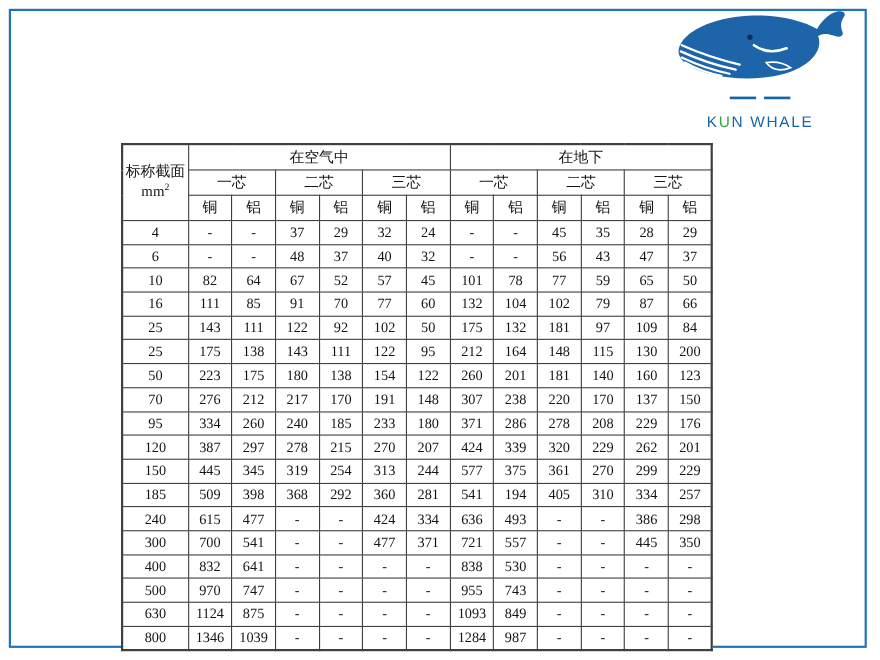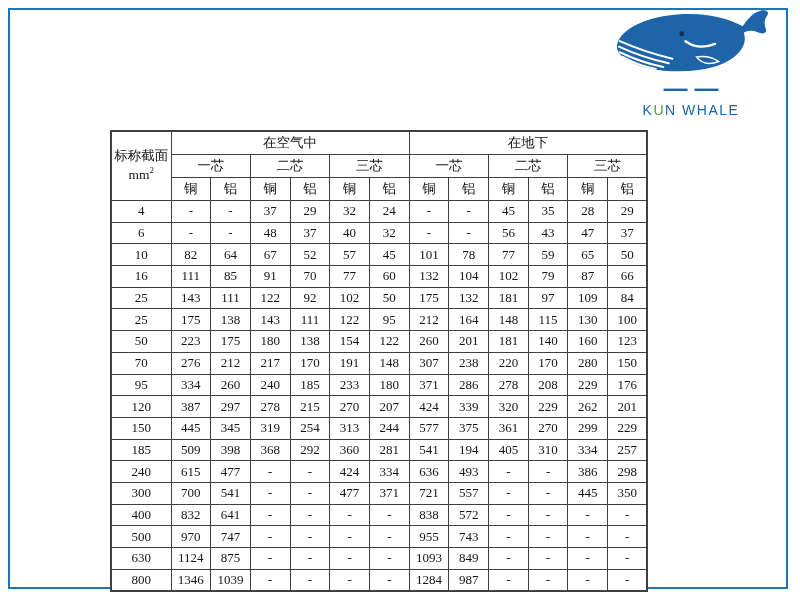--- a/index.html
+++ b/index.html
@@ -209,21 +209,21 @@
         <td>138</td>
         <td>143</td>
         <td>111</td>
         <td>122</td>
         <td>95</td>
         <td>212</td>
         <td>164</td>
         <td>148</td>
         <td>115</td>
         <td>130</td>
-        <td>100</td>
+        <td>200</td>
       </tr>
       <tr>
         <td>50</td>
         <td>223</td>
         <td>175</td>
         <td>180</td>
         <td>138</td>
         <td>154</td>
         <td>122</td>
         <td>260</td>
@@ -238,21 +238,21 @@
         <td>276</td>
         <td>212</td>
         <td>217</td>
         <td>170</td>
         <td>191</td>
         <td>148</td>
         <td>307</td>
         <td>238</td>
         <td>220</td>
         <td>170</td>
-        <td>280</td>
+        <td>137</td>
         <td>150</td>
       </tr>
       <tr>
         <td>95</td>
         <td>334</td>
         <td>260</td>
         <td>240</td>
         <td>185</td>
         <td>233</td>
         <td>180</td>
@@ -340,21 +340,21 @@
       </tr>
       <tr>
         <td>400</td>
         <td>832</td>
         <td>641</td>
         <td>-</td>
         <td>-</td>
         <td>-</td>
         <td>-</td>
         <td>838</td>
-        <td>572</td>
+        <td>530</td>
         <td>-</td>
         <td>-</td>
         <td>-</td>
         <td>-</td>
       </tr>
       <tr>
         <td>500</td>
         <td>970</td>
         <td>747</td>
         <td>-</td>

